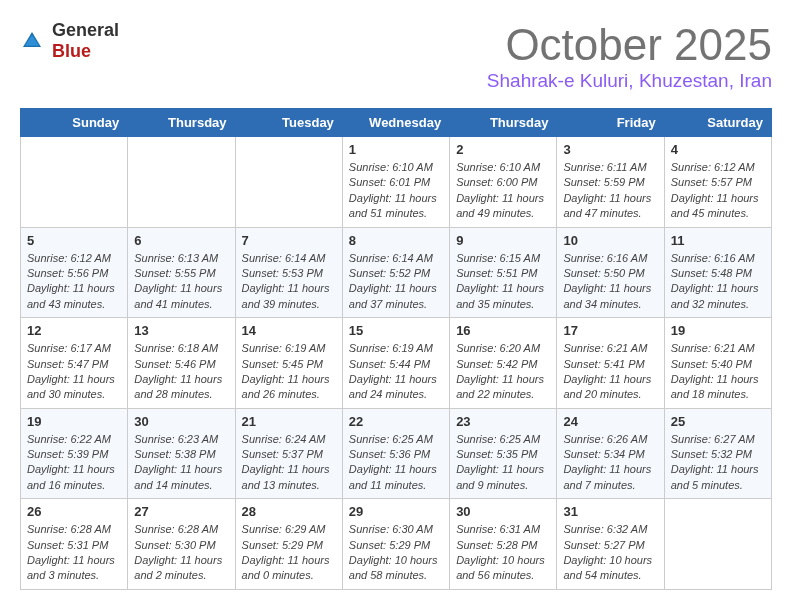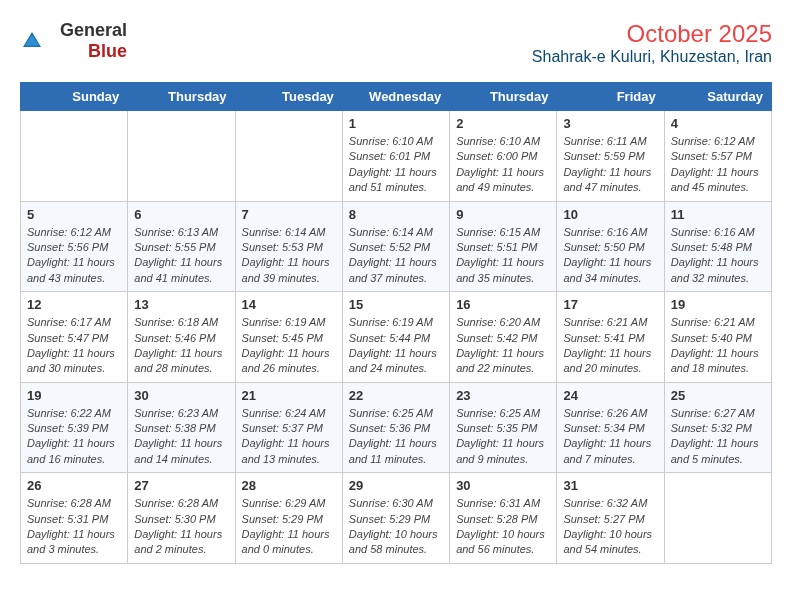--- a/index.html
+++ b/index.html
@@ -12,49 +12,48 @@
     }
     .header {
       display: flex;
       justify-content: space-between;
       align-items: flex-start;
       margin-bottom: 16px;
     }
     .logo {
       display: flex;
       align-items: center;
-      gap: 16px;
-      text-align: right;
+      gap: 8px;
     }
     .logo-text-general {
       font-size: 18px;
       font-weight: bold;
       color: #333;
     }
     .logo-text-blue {
       font-size: 18px;
       font-weight: bold;
       color: #b91c1c;
       margin-top: 8px;
     }
     .logo-icon {
       width: 24px;
       height: 24px;
     }
     .title-block {
       text-align: right;
     }
     .month-title {
-      font-size: 24px;
-      color: #ef4444;
+      font-size: 44px;
+      color: #737373;
       font-weight: normal;
     }
     .subtitle {
-      font-size: 16px;
-      color: #0c4a6e;
+      font-size: 19px;
+      color: #8b5cf6;
     }
     .calendar {
       width: 100%;
       border-collapse: collapse;
       font-size: 11px;
     }
     .calendar th {
       background-color: #2e6db4;
       color: #fff;
       text-align: right;

